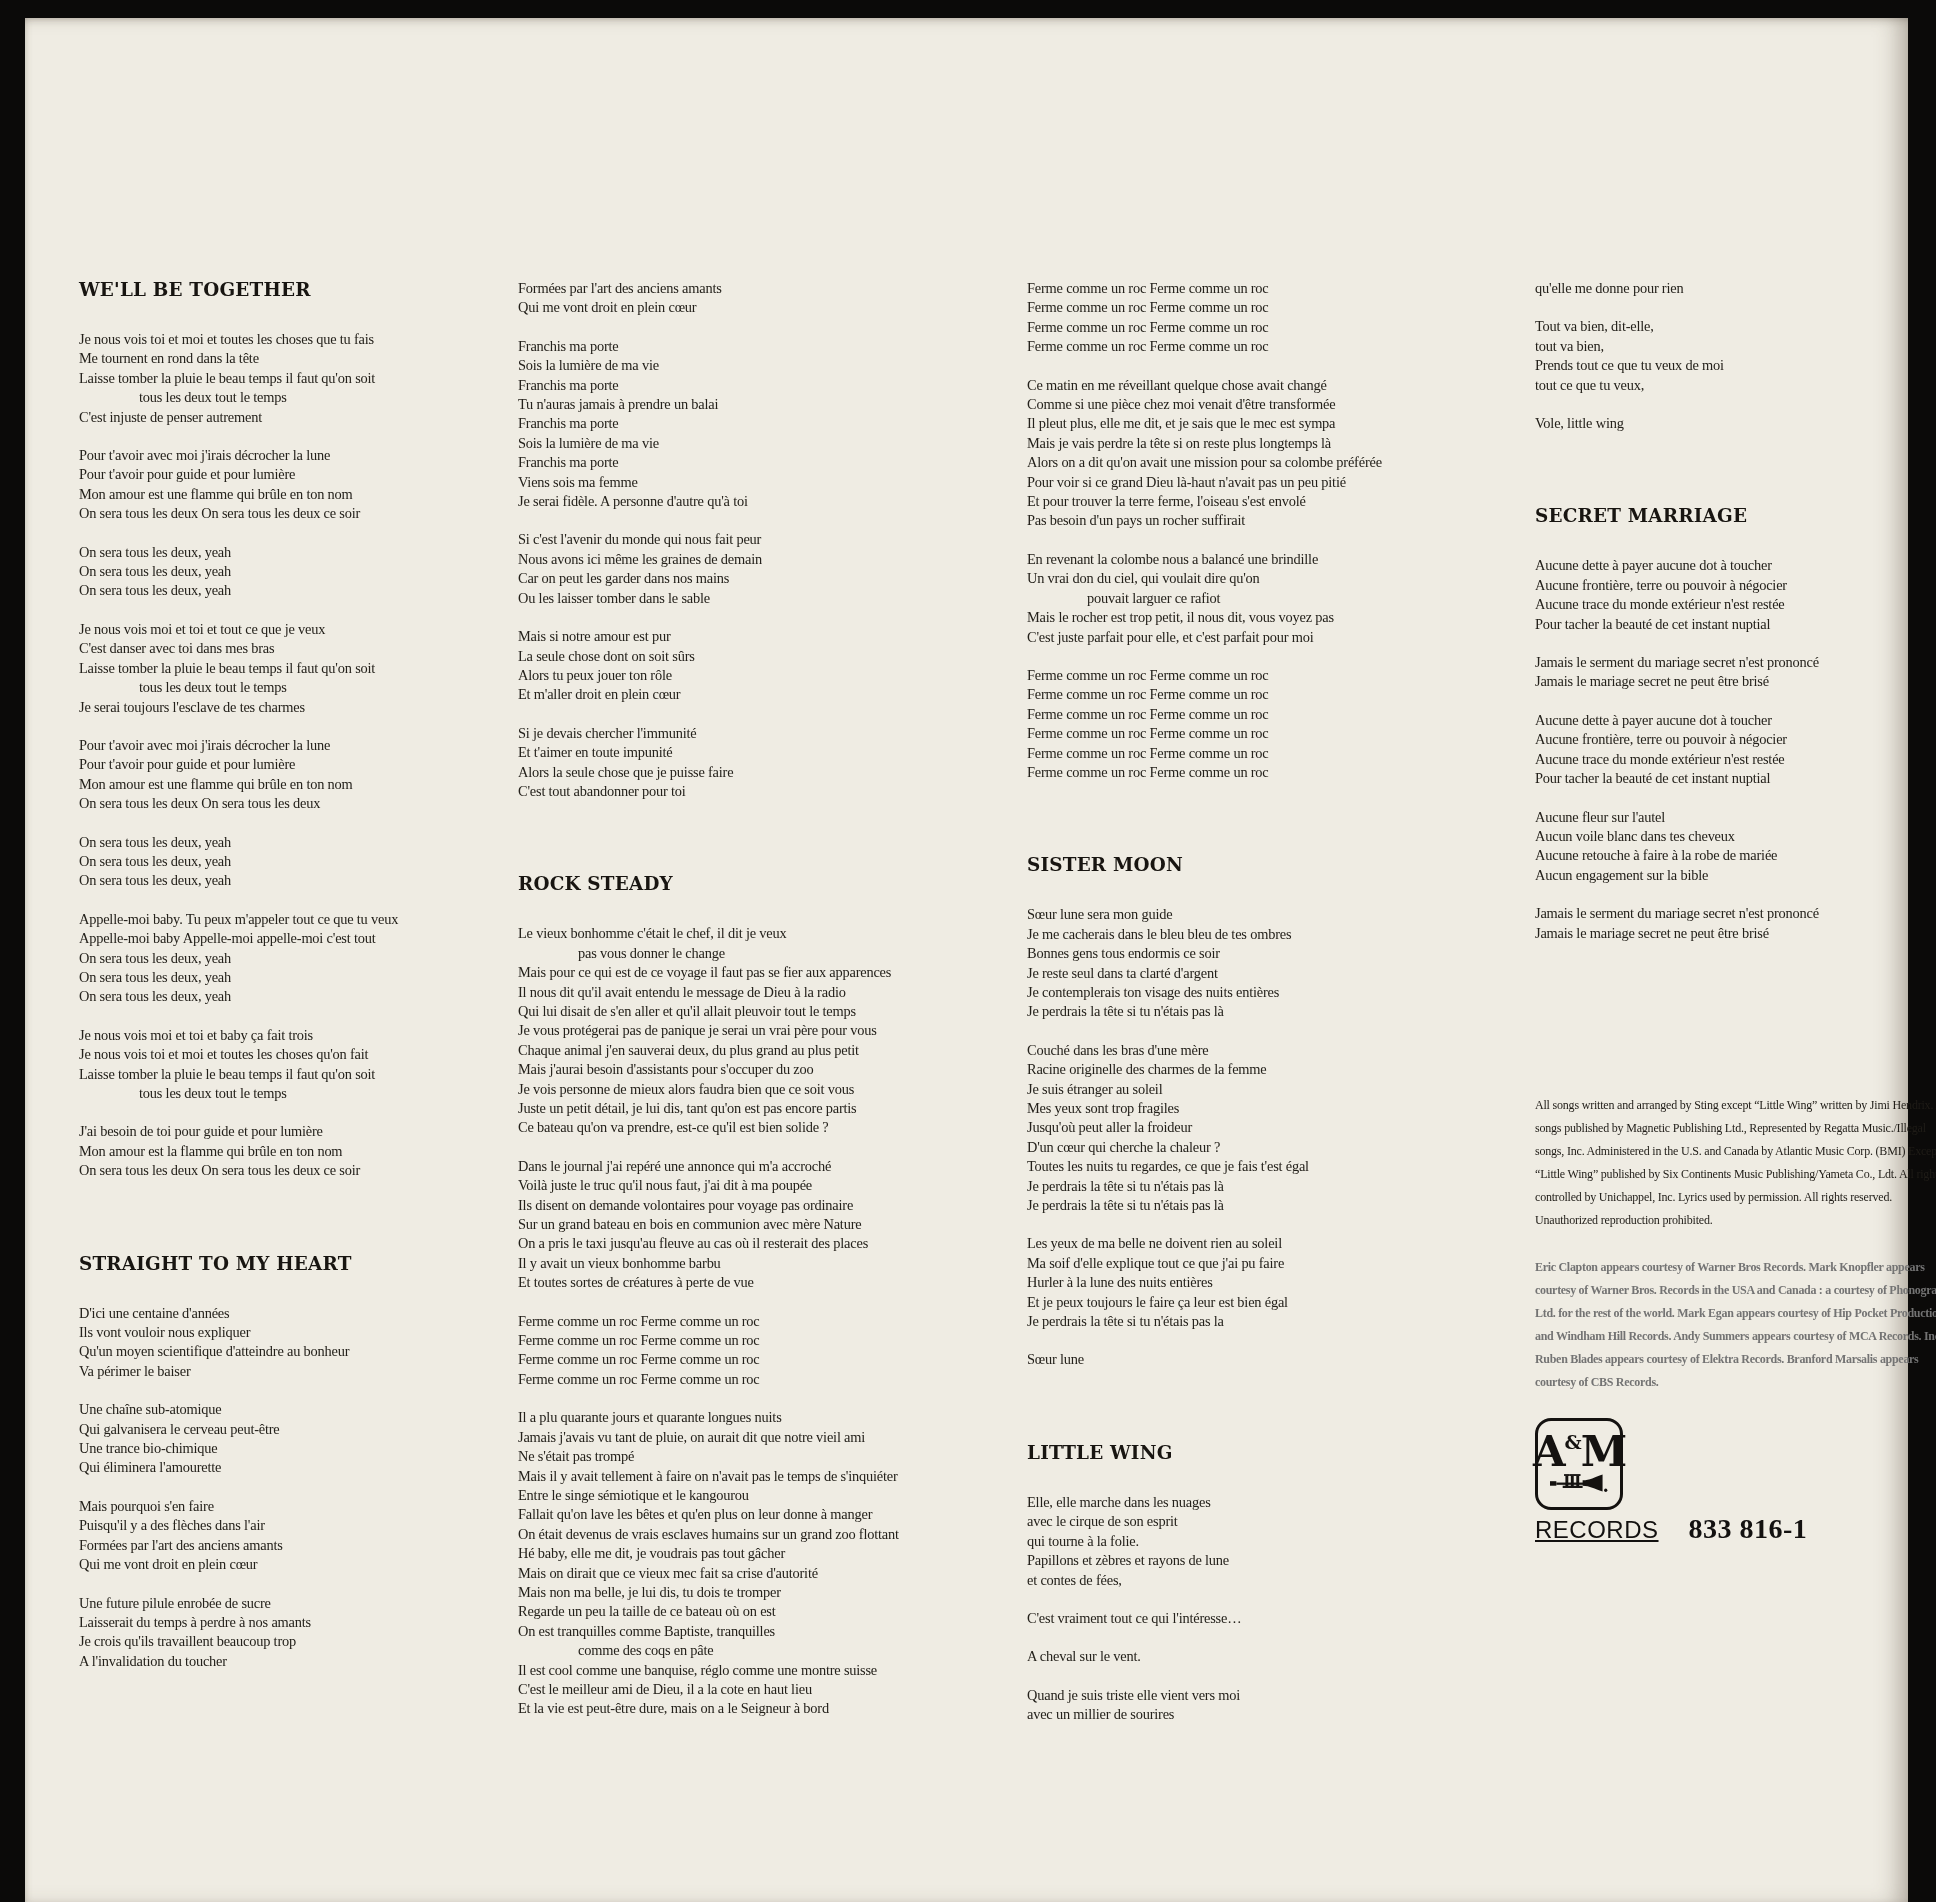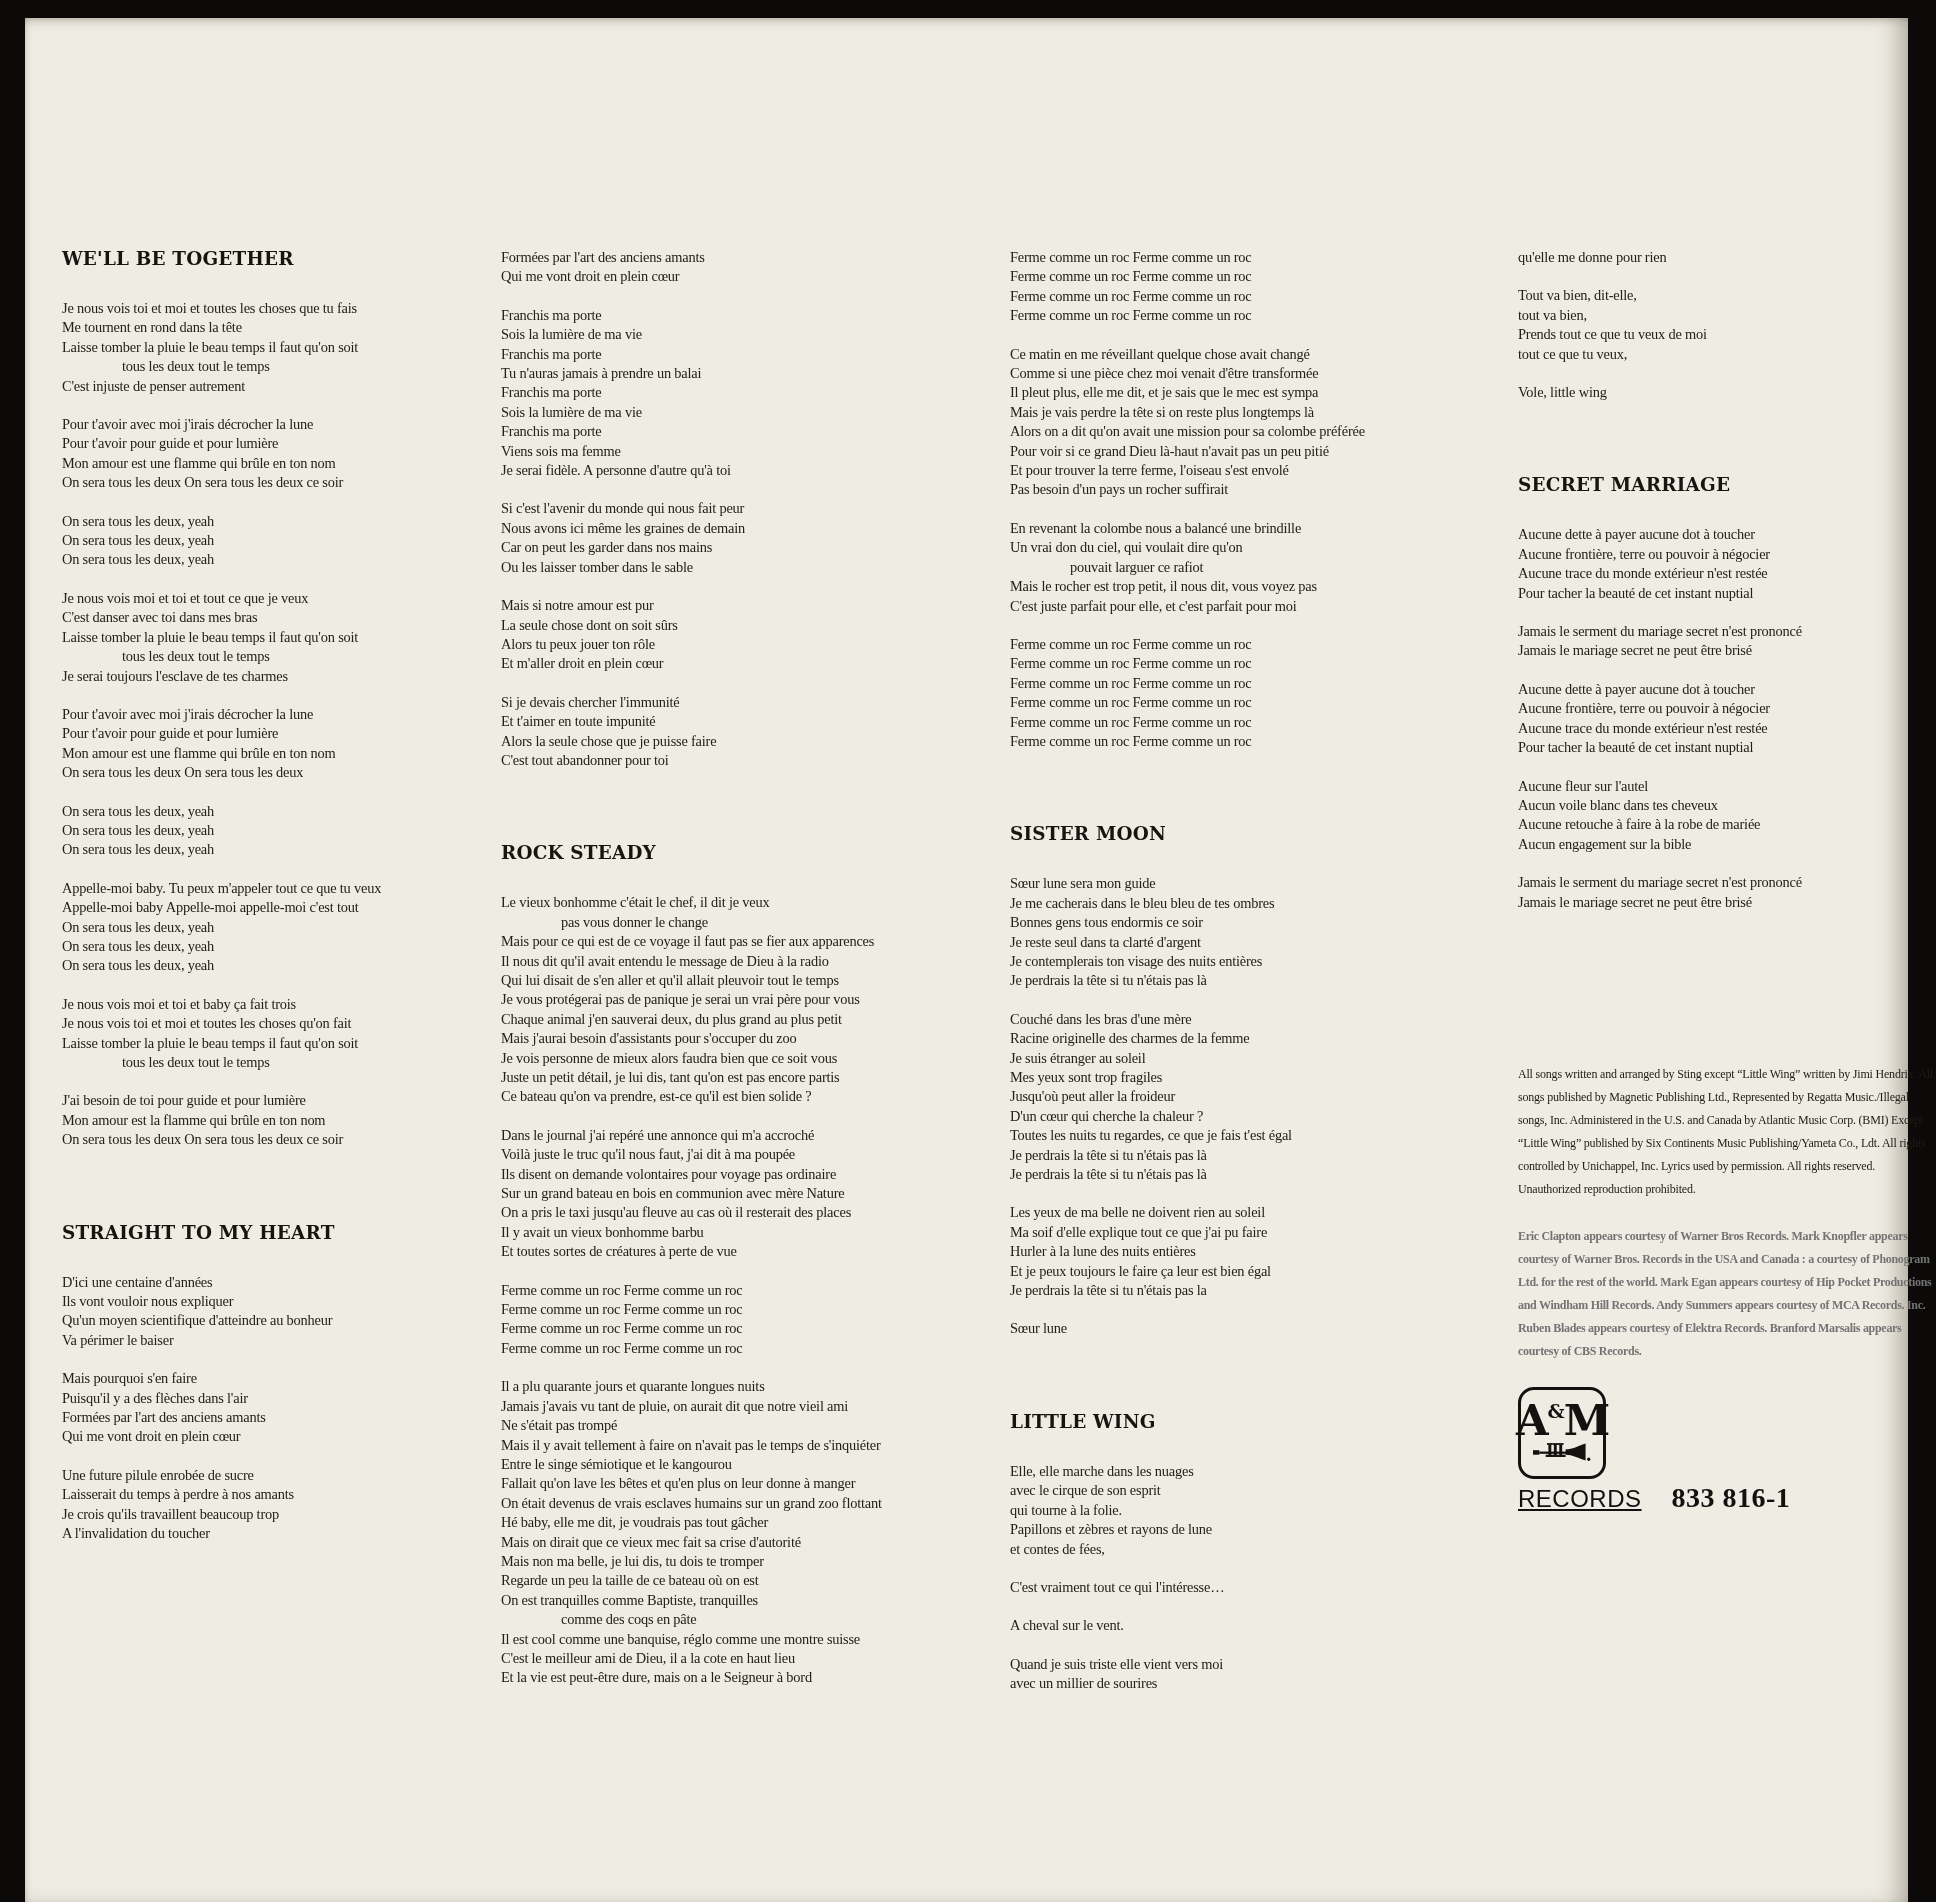--- a/index.html
+++ b/index.html
@@ -8,21 +8,21 @@
     background:#0b0a09;
     font-family:"Liberation Serif","DejaVu Serif",serif;
   }
   .paper{
     position:absolute;left:25px;top:18px;right:28px;bottom:0;
     background:#efece3;
     box-shadow:inset -18px 0 24px -10px rgba(70,58,45,.38),
                inset 0 6px 10px -6px rgba(70,58,45,.35),
                inset 4px 0 8px -5px rgba(70,58,45,.30);
   }
-  .col{position:absolute;top:230px;color:#221f1a;}
+  .col{position:absolute;top:261px;color:#221f1a;margin-left:17px;}
   .col1{left:37px;width:438px;}
   .col2{left:476px;width:509px;}
   .col3{left:985px;width:502px;}
   .col4{left:1493px;width:416px;}
   .stanza{margin:0 0 19px 0;}
   .line{
     font-size:14.4px;line-height:19.4px;letter-spacing:-0.2px;
     white-space:nowrap;color:#24211b;
   }
   .line.indent{padding-left:60px;}
@@ -122,20 +122,26 @@
           <div class="line">J'ai besoin de toi pour guide et pour lumière</div>
           <div class="line">Mon amour est la flamme qui brûle en ton nom</div>
           <div class="line">On sera tous les deux On sera tous les deux ce soir</div>
         </div>
         <div class="heading">STRAIGHT TO MY HEART</div>
         <div class="stanza">
           <div class="line">D'ici une centaine d'années</div>
           <div class="line">Ils vont vouloir nous expliquer</div>
           <div class="line">Qu'un moyen scientifique d'atteindre au bonheur</div>
           <div class="line">Va périmer le baiser</div>
+        </div>
+        <div class="stanza">
+          <div class="line">Une chaîne sub-atomique</div>
+          <div class="line">Qui galvanisera le cerveau peut-être</div>
+          <div class="line">Une trance bio-chimique</div>
+          <div class="line">Qui éliminera l'amourette</div>
         </div>
         <div class="stanza">
           <div class="line">Mais pourquoi s'en faire</div>
           <div class="line">Puisqu'il y a des flèches dans l'air</div>
           <div class="line">Formées par l'art des anciens amants</div>
           <div class="line">Qui me vont droit en plein cœur</div>
         </div>
         <div class="stanza">
           <div class="line">Une future pilule enrobée de sucre</div>
           <div class="line">Laisserait du temps à perdre à nos amants</div>

